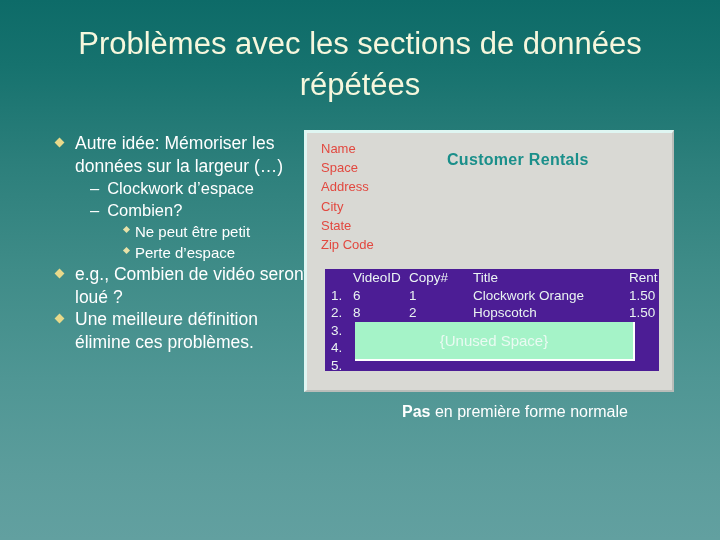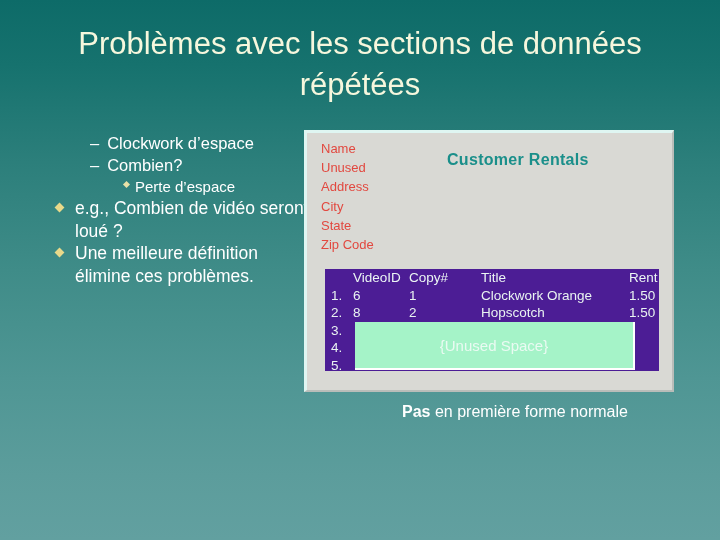--- a/index.html
+++ b/index.html
@@ -141,31 +141,31 @@
   .trow {
     position: relative;
     height: 17.5px;
     line-height: 17.5px;
     white-space: nowrap;
   }
   .trow span { position: absolute; }
   .c-num   { left: 6px; }
   .c-id    { left: 28px; }
   .c-copy  { left: 84px; }
-  .c-title { left: 156px; }
+  .c-title { left: 148px; }
   .c-rent  { left: 304px; }
 
   .thead { color: #ecf6f4; }
 
   .unused {
     position: absolute;
     left: 30px;
     top: 53px;
     width: 280px;
-    height: 48px;
+    height: 39px;
     background: #a5f3c8;
     border-right: 2px solid #ffffff;
     border-bottom: 2px solid #ffffff;
     box-sizing: border-box;
     display: flex;
     align-items: center;
     justify-content: center;
     color: #eafaf2;
     font-size: 15px;
   }
@@ -184,36 +184,48 @@
 </style>
 </head>
 <body>
 
 <div class="slide">
 
   <div class="title">Problèmes avec les sections de données répétées</div>
 
   <div class="bullets">
 
+    <div class="b-row lvl1">
+      <span class="dia">
+          <i></i>
+        </span>
+      <span class="txt">Autre idée: Mémoriser les données sur la largeur (…)</span>
+    </div>
 
     <div class="b-row lvl2">
       <span class="dash">–</span>
       <span class="txt">Clockwork d’espace</span>
     </div>
 
     <div class="b-row lvl2">
       <span class="dash">–</span>
       <span class="txt">Combien?</span>
     </div>
 
-
     <div class="b-row lvl3">
       <span class="dia small">
           <i></i>
         </span>
+      <span class="txt">Ne peut être petit</span>
+    </div>
+
+    <div class="b-row lvl3">
+      <span class="dia small">
+          <i></i>
+        </span>
       <span class="txt">Perte d’espace</span>
     </div>
 
     <div class="b-row lvl1">
       <span class="dia">
           <i></i>
         </span>
       <span class="txt">e.g., Combien de vidéo seront loué ?</span>
     </div>
 
@@ -223,21 +235,21 @@
         </span>
       <span class="txt">Une meilleure définition élimine ces problèmes.</span>
     </div>
 
   </div>
 
   <div class="panel">
 
     <div class="fieldlist">
       <div>Name</div>
-      <div>Unused</div>
+      <div>Space</div>
       <div>Address</div>
       <div>City</div>
       <div>State</div>
       <div>Zip Code</div>
     </div>
 
     <div class="panel-title">Customer Rentals</div>
 
     <div class="table-box">
 

